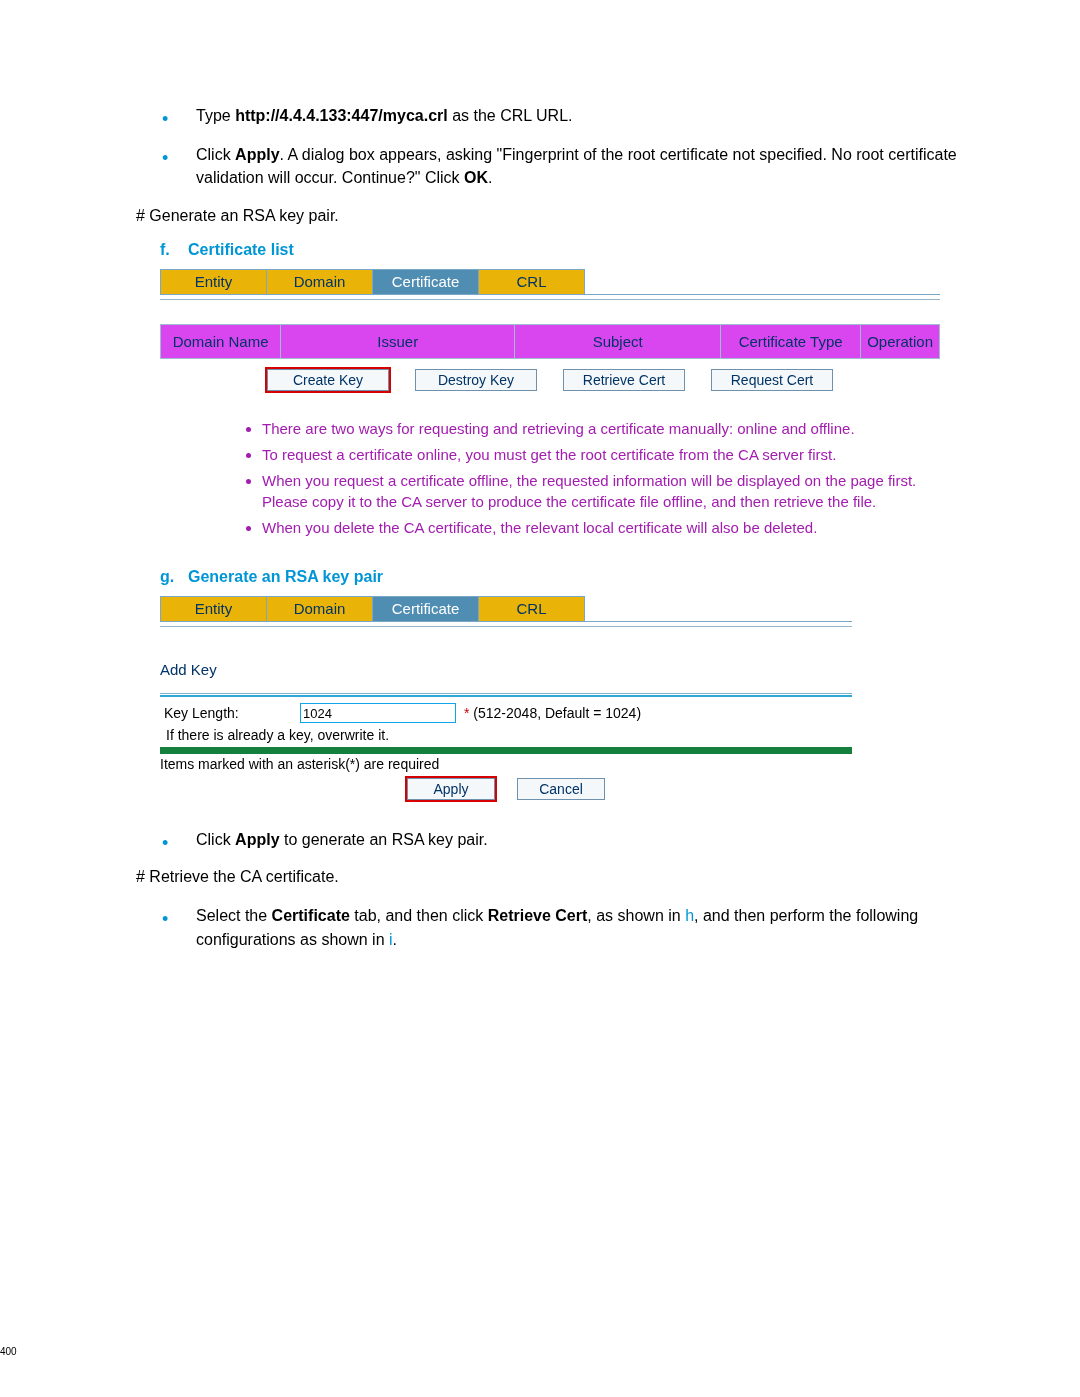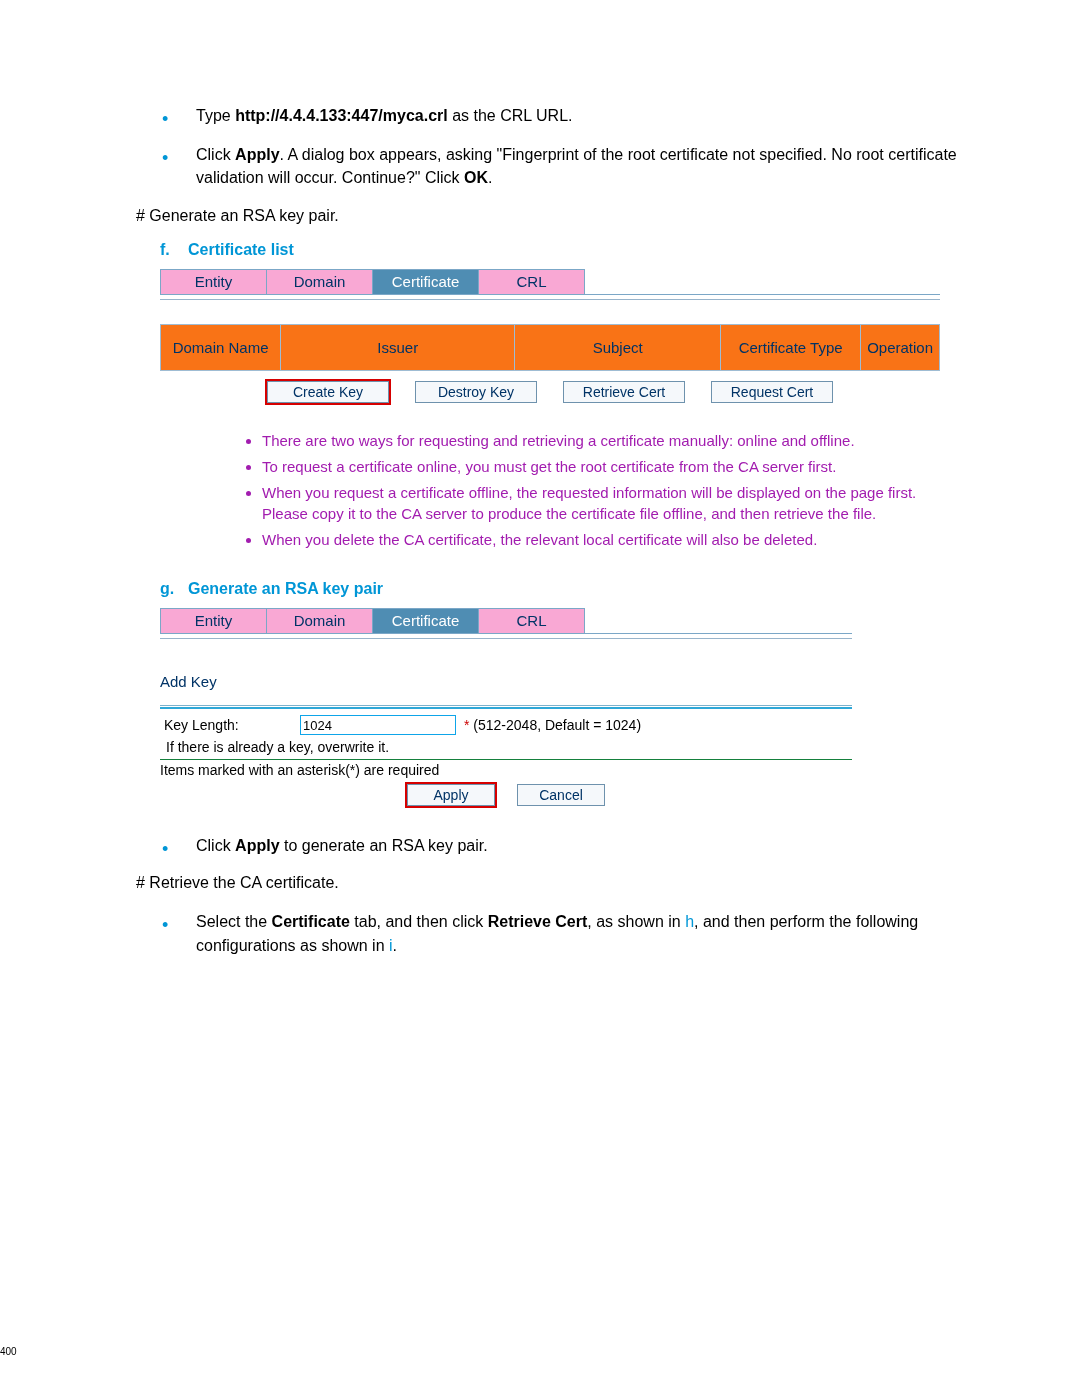--- a/index.html
+++ b/index.html
@@ -71,21 +71,21 @@
     font-size: 15px;
     color: #003366;
   }
   .tabs .tab {
     width: 105px;
     height: 24px;
     border: 1px solid #7ba7c7;
     border-bottom: 1px solid #7ba7c7;
     text-align: center;
     line-height: 24px;
-    background: #f9a8d4;
+    background: #eab308;
     margin-right: -1px;
   }
   .tabs .tab.active {
     background: #4f8db3;
     color: #fff;
   }
   .tabs .tab.last { border-right: 1px solid #7ba7c7; }
   .tabs .rest {
     flex: 1;
     border-bottom: 1px solid #7ba7c7;
@@ -94,25 +94,25 @@
     border-top: 1px solid #98b4cb;
     margin-top: 4px;
   }
   table.certtab {
     border-collapse: collapse;
     width: 100%;
     margin-top: 24px;
     font-size: 15px;
   }
   table.certtab th {
-    background: #f97316;
+    background: #d946ef;
     border: 1px solid #9fbcd3;
     font-weight: normal;
     color: #003366;
-    padding: 14px 6px;
+    padding: 8px 6px;
   }
   .btnrow {
     display: flex;
     justify-content: center;
     gap: 26px;
     margin-top: 10px;
   }
   .btn {
     border: 1px solid #6e92ad;
     background: #f5f8fb;
@@ -159,21 +159,21 @@
     font-size: 13px;
     padding: 0 2px;
     font-family: Arial;
   }
   .kl-row .hint { margin-left: 8px; color: #000; }
   .kl-row .hint .star { color: #c00; }
   .overwrite {
     font-size: 14px;
     padding-left: 6px;
     color: #000;
-    border-bottom: 1px solid #15803d;
+    border-bottom: 7px solid #15803d;
     padding-bottom: 4px;
   }
   .reqnote {
     font-size: 14px;
     color: #000;
     margin-top: 2px;
   }
   .gbtnrow {
     display: flex;
     justify-content: center;

